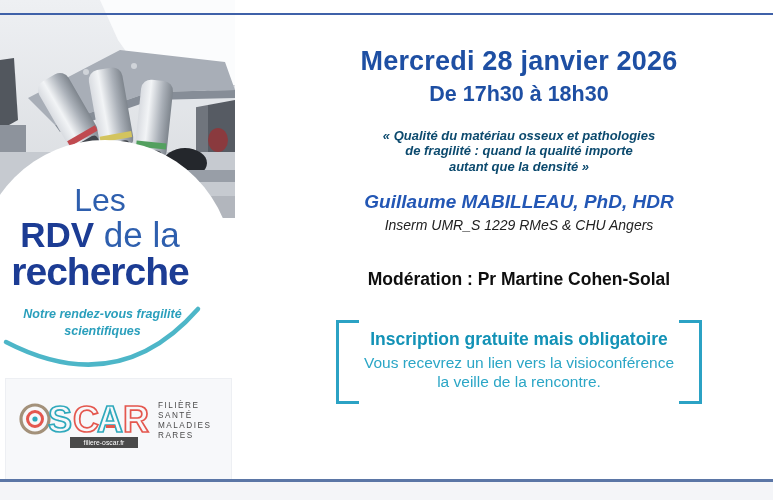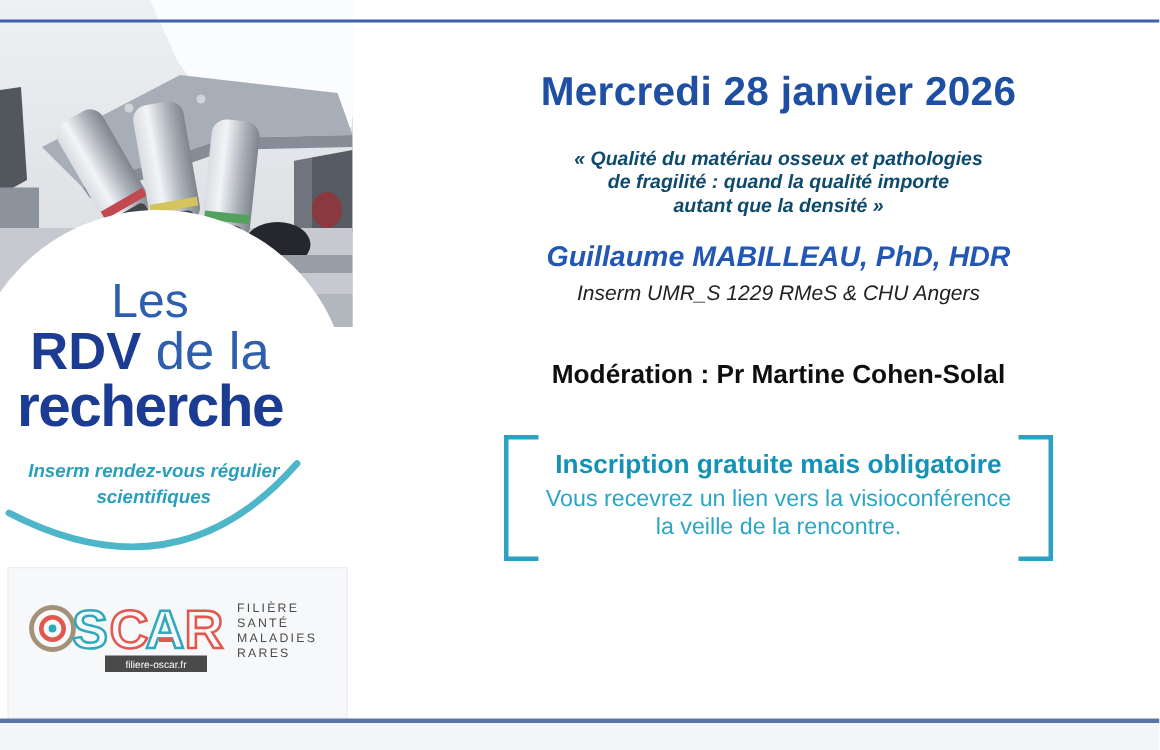--- a/index.html
+++ b/index.html
@@ -112,21 +112,21 @@
     <path d="M6,342 Q118,400 198,309" fill="none" stroke="#4db6c8" stroke-width="4.5" stroke-linecap="round"></path>
   </svg>
 
   <div class="title-block">
     <div class="t1">Les</div>
     <div class="t2"><span class="b">RDV</span><span class="r"> de la</span></div>
     <div class="t3">recherche</div>
   </div>
 
   <div class="tagline">
-    <div>Inserm rendez-vous régulier</div>
+    <div>Notre rendez-vous fragilité</div>
     <div>scientifiques</div>
   </div>
 
   <div class="oscar-card">
     <svg width="225" height="101" viewBox="0 0 225 101">
       <circle cx="29" cy="40" r="14" fill="none" stroke="#a3917a" stroke-width="3.2"></circle>
       <circle cx="29" cy="40" r="7.5" fill="none" stroke="#e4574e" stroke-width="3"></circle>
       <circle cx="29" cy="40" r="2.6" fill="#2fa9bc"></circle>
       <text x="42" y="53" font-size="36" font-weight="bold" fill="none" stroke="#2fa9bc" stroke-width="1.7">S</text>
       <text x="67" y="53" font-size="36" font-weight="bold" fill="none" stroke="#e4574e" stroke-width="1.7">C</text>
@@ -138,20 +138,21 @@
       <text x="152" y="49" font-size="8.2" letter-spacing="1.5" fill="#4a4a4a">MALADIES</text>
       <text x="152" y="59" font-size="8.2" letter-spacing="1.5" fill="#4a4a4a">RARES</text>
       <rect x="64" y="58" width="68" height="11" fill="#4a4a4a"></rect>
       <text x="98" y="66" font-size="6.8" fill="#ffffff" text-anchor="middle">filiere-oscar.fr</text>
     </svg>
   </div>
 </div>
 
 <div class="right-panel">
   <div class="ev-date">Mercredi 28 janvier 2026</div>
+  <div class="ev-time">De 17h30 à 18h30</div>
 
   <div class="quote">
     <div>« Qualité du matériau osseux et pathologies</div>
     <div>de fragilité : quand la qualité importe</div>
     <div>autant que la densité »</div>
   </div>
 
   <div class="speaker">Guillaume MABILLEAU, PhD, HDR</div>
   <div class="affiliation">Inserm UMR_S 1229 RMeS &amp; CHU Angers</div>
 

